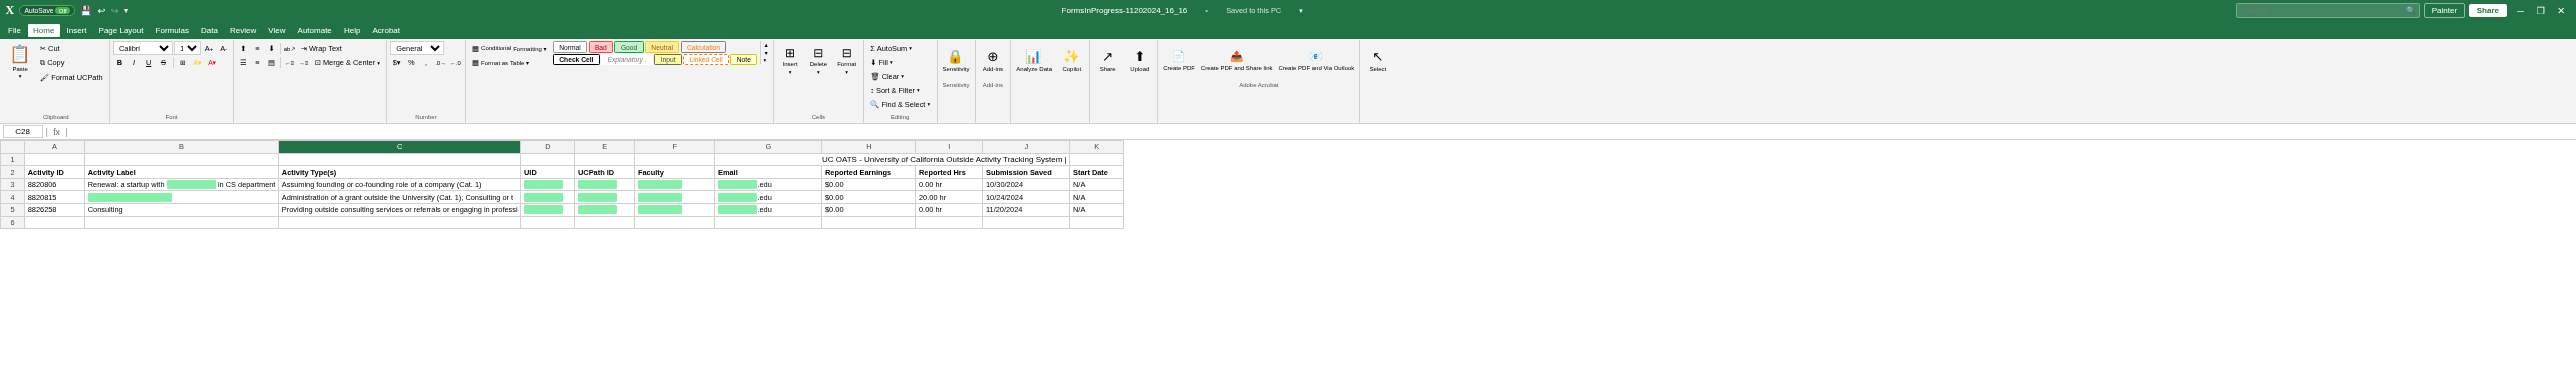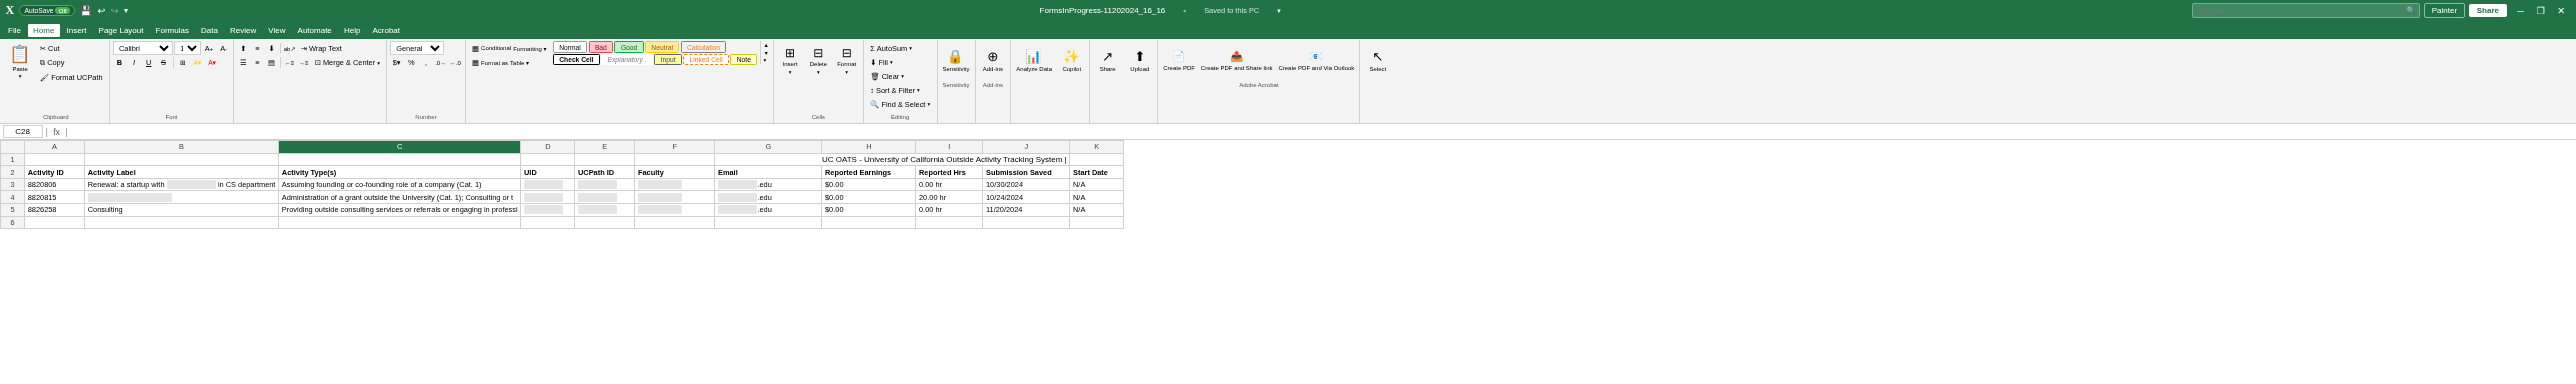--- a/index.html
+++ b/index.html
@@ -36,21 +36,21 @@
       padding: 0.7px 3.4px;
       font-size: 6px;
     }
     .search-box {
       background: rgba(255,255,255,0.15);
       border: 0.7px solid rgba(255,255,255,0.3);
       border-radius: 2px;
       padding: 2px 16px 2px 5.4px;
       color: white;
       font-size: 8px;
-      width: 228px;
+      width: 184px;
       position: relative;
     }
     .search-container { position: relative; display: flex; align-items: center; }
     .search-icon-title { position: absolute; right: 4px; color: rgba(255,255,255,0.7); font-size: 8px; }
     .window-controls { display: flex; gap: 1.3px; }
     .win-btn {
       background: transparent;
       border: none;
       color: white;
       width: 19px;
@@ -338,21 +338,21 @@
     .cell {
       border: 0.7px solid #d0d0d0;
       padding: 0.7px 2.7px;
       white-space: nowrap;
       height: 12px;
       vertical-align: middle;
     }
     .cell-bold { font-weight: bold; }
     .cell-merged-title { background: white; font-size: 8px; }
     .blurred-content {
-      background: #e5e5e5;
+      background: #86efac;
       display: inline-block;
       border-radius: 1.3px;
       color: transparent;
       user-select: none;
     }
     .ribbon-top { display: flex; gap: 1.3px; align-items: flex-start; flex: 1; }
     .ribbon-label { font-size: 6px; color: #555; text-align: center; padding: 1.3px 0 2px 0; }
 
     .divider-v {
       width: 0.7px;

